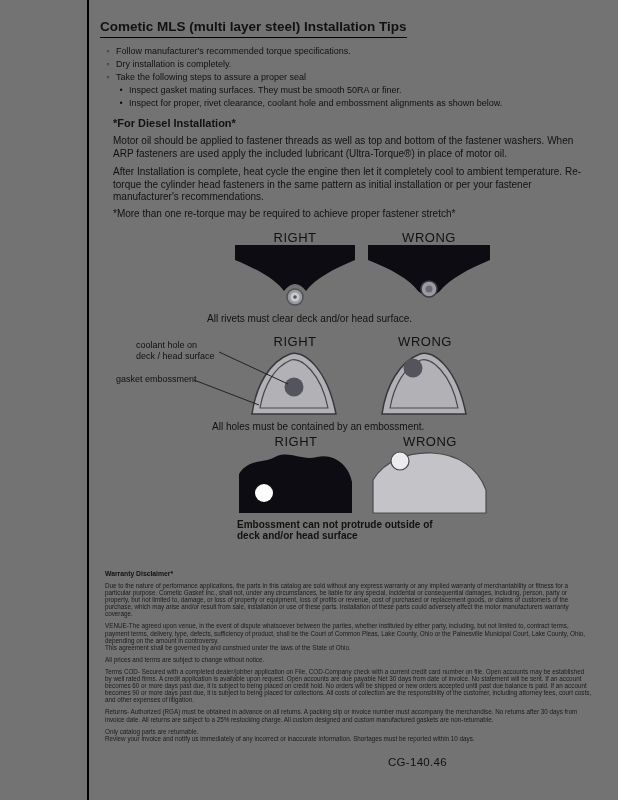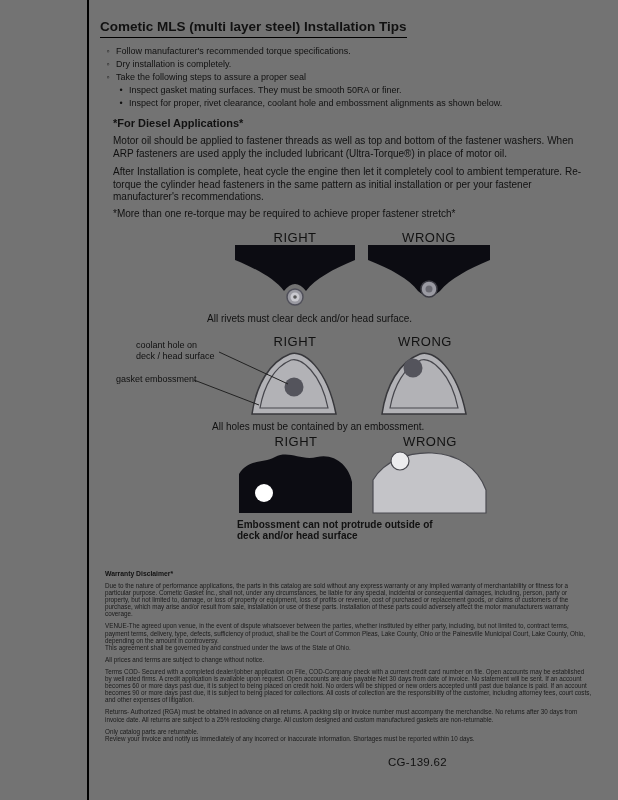--- a/index.html
+++ b/index.html
@@ -59,21 +59,21 @@
     <div class="tip sub">
       <span class="mk">•</span>
       <span>Inspect gasket mating surfaces.  They must be smooth 50RA or finer.</span>
     </div>
     <div class="tip sub">
       <span class="mk">•</span>
       <span>Inspect for proper, rivet clearance, coolant hole and embossment alignments as shown below.</span>
     </div>
   </div>
 
-  <div class="abs diesel-h">*For Diesel Applications*</div>
+  <div class="abs diesel-h">*For Diesel Installation*</div>
   <div class="abs para" style="top:166px;">After Installation is complete, heat cycle the engine then let it completely cool to ambient temperature. Re-torque the cylinder head fasteners in the same pattern as initial installation or per your fastener manufacturer's recommendations.</div>
   <div class="abs para" style="top:135px;">Motor oil should be applied to fastener threads as well as top and bottom of the fastener washers. When ARP fasteners are used apply the included lubricant (Ultra-Torque®) in place of motor oil.</div>
   <div class="abs para" style="top:208px;">*More than one re-torque may be required to achieve proper fastener stretch*</div>
 
   <section class="abs diagrams">
 
     <div class="dg-label" style="left:235px;top:2px;width:120px;">RIGHT</div>
     <div class="dg-label" style="left:368px;top:2px;width:122px;">WRONG</div>
 
     <svg class="fig" style="left:235px;top:17px;" width="120" height="64" viewBox="0 0 120 64">
@@ -138,15 +138,15 @@
     <p class="w-p">Due to the nature of performance applications, the parts in this catalog are sold without any express warranty or any implied warranty of merchantability or fitness for a particular purpose.  Cometic Gasket Inc., shall not, under any circumstances, be liable for any special, incidental or consequential damages, including, person, party or property, but not limited to, damage, or loss of property or equipment, loss of profits or revenue, cost of purchased or replacement goods, or claims of customers of the purchase, which may arise and/or result from sale, installation or use of these parts.  Installation of these parts could adversely affect the motor manufacturers warranty coverage.</p>
     <p class="w-p">VENUE-The agreed upon venue, in the event of dispute whatsoever between the parties, whether instituted by either party, including, but not limited to, contract terms, payment terms, delivery, type, defects, sufficiency of product, shall be the Court of Common Pleas, Lake County, Ohio or the Painesville Municipal Court, Lake County, Ohio, depending on the amount in controversy.
 This agreement shall be governed by and construed under the laws of the State of Ohio.</p>
     <p class="w-p">All prices and terms are subject to change without notice.</p>
     <p class="w-p">Terms COD- Secured with a completed dealer/jobber application on File, COD-Company check with a current credit card number on file.  Open accounts may be established by well rated firms.  A credit application is available upon request.  Open accounts are due payable Net 30 days from date of invoice.  No statement will be sent.  If an account becomes 60 or more days past due, it is subject to being placed on credit hold.  No orders will be shipped or new orders accepted until past due balance is paid.  If an account becomes 90 or more days past due, it is subject to being placed for collections.  All costs of collection are the responsibility of the customer, including attorney fees, court costs, and other expenses of litigation.</p>
     <p class="w-p">Returns- Authorized (RGA) must be obtained in advance on all returns.  A packing slip or invoice number must accompany the merchandise.  No returns after 30 days from invoice date.  All returns are subject to a 25% restocking charge.  All custom designed and custom manufactured gaskets are non-returnable.</p>
     <p class="w-p">Only catalog parts are returnable.
 Review your invoice and notify us immediately of any incorrect or inaccurate information.  Shortages must be reported within 10 days.</p>
   </div>
 
-  <div class="abs footer-code">CG-139.62</div>
+  <div class="abs footer-code">CG-140.46</div>
 
 </div>
 
 </body></html>

